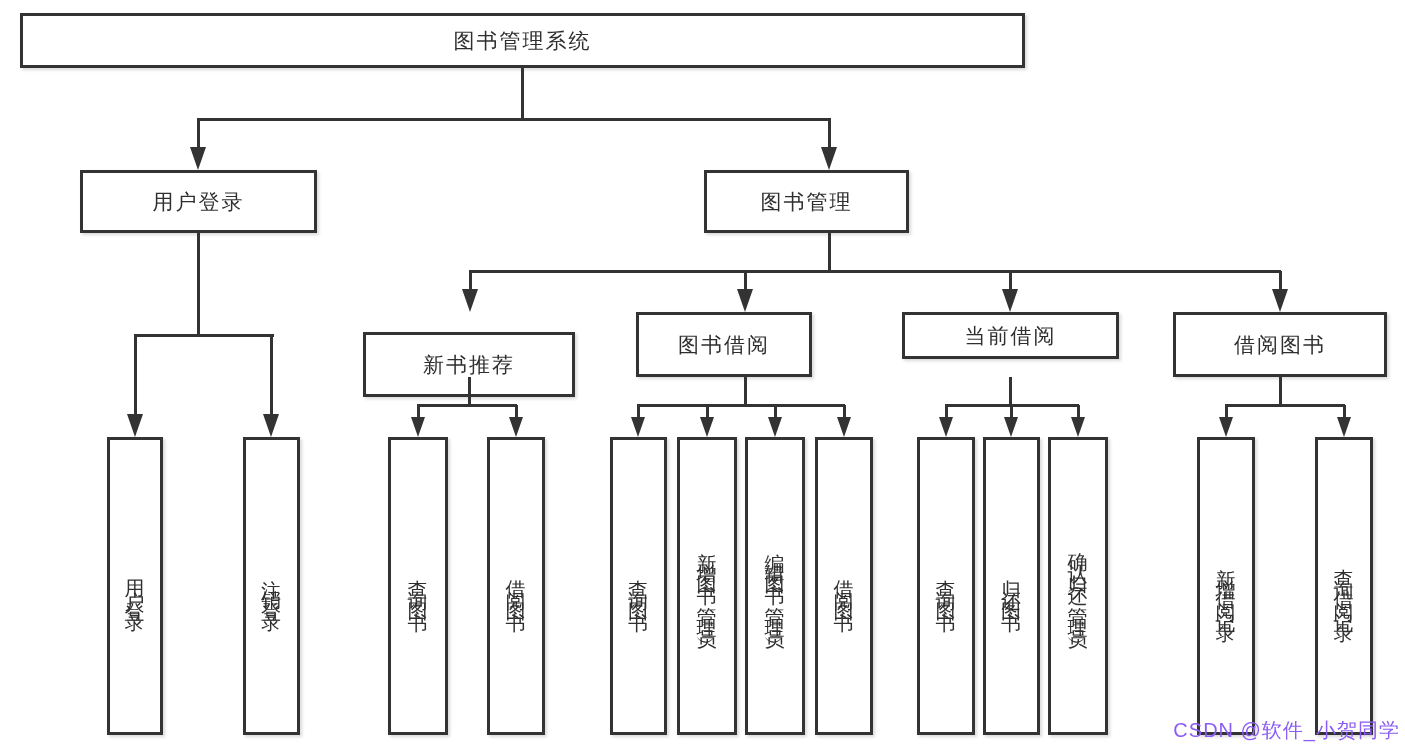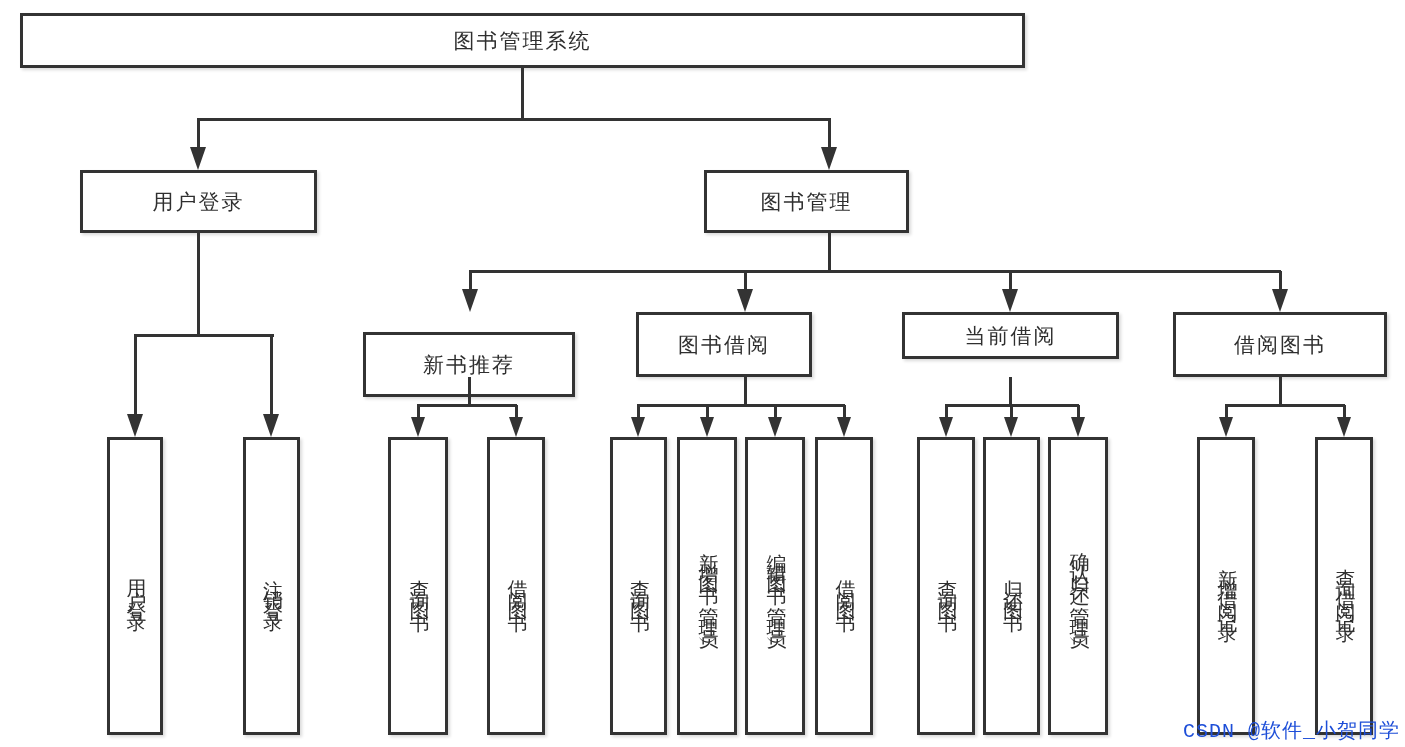--- a/index.html
+++ b/index.html
@@ -1,20 +1,20 @@
 <!DOCTYPE html>
 <html><head>
 <meta charset="utf-8">
 <style>
   html,body{margin:0;padding:0;background:#ffffff;}
   .stage{
     position:relative;
     width:1405px;height:747px;
     background:#ffffff;
-    font-family:Liberation Mono, monospace;
+    font-family:Liberation Sans, sans-serif;
     overflow:hidden;
   }
   .node{
     position:absolute;
     box-sizing:border-box;
     background:#ffffff;
     border:3px solid #333333;
     display:flex;
     align-items:center;
     justify-content:center;
@@ -47,21 +47,21 @@
   .ah-lg{
     border-left-width:8px;
     border-right-width:8px;
     border-top-width:23px;
     margin-left:-8px;
   }
   .watermark{
     position:absolute;
     right:5px;top:717px;
     font-size:20px;
-    color:#1d4ed8;
+    color:#8b5cf6;
     letter-spacing:1px;
     white-space:nowrap;
   }
 </style>
 </head>
 <body>
 
 <div class="stage">
 
   <div class="node" style="left:20px;top:13px;width:1005px;height:55px">

